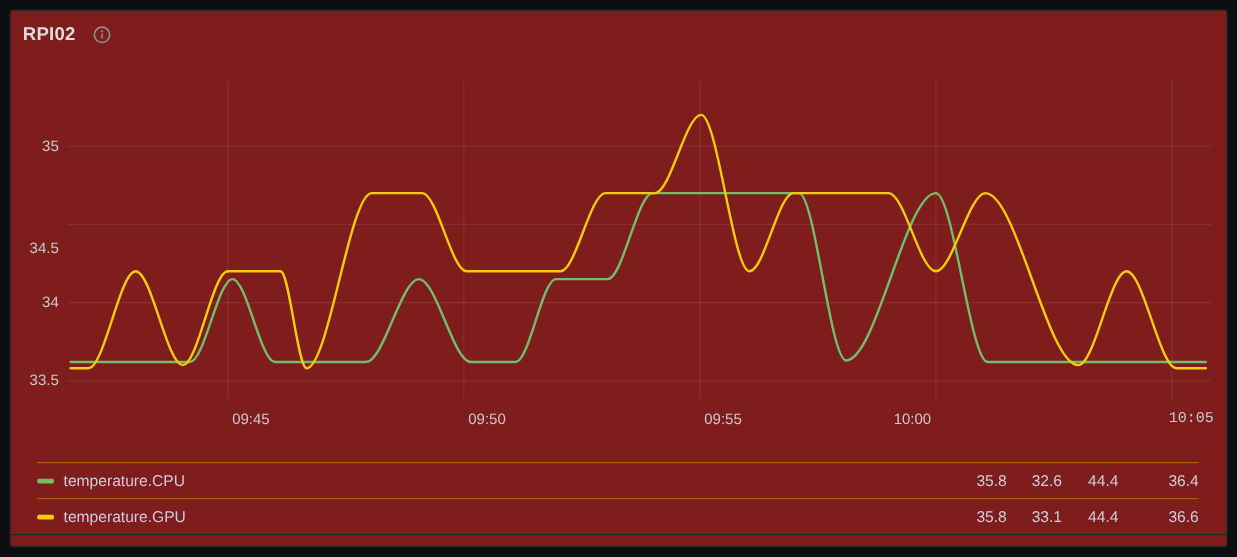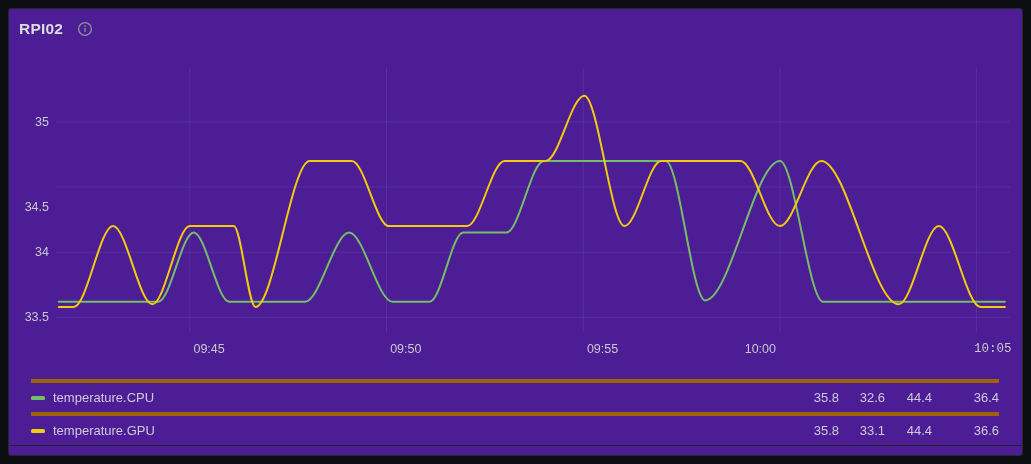--- a/index.html
+++ b/index.html
@@ -1,27 +1,27 @@
 <!DOCTYPE html>
 <html><head>
 <meta charset="utf-8">
 <style>
   html,body{margin:0;padding:0;background:#0d0e11;width:1031px;height:464px;overflow:hidden;
     font-family:"Liberation Sans",sans-serif;-webkit-font-smoothing:antialiased;}
-  #panel{position:absolute;left:8px;top:8px;width:1013px;height:446px;background:#4c1d95;
+  #panel{position:absolute;left:8px;top:8px;width:1013px;height:446px;background:#7f1d1d;
     border:1px solid #25282e;border-radius:3px;}
   #panel-header{position:absolute;left:10px;top:8px;height:24px;display:flex;align-items:center;gap:14px;}
   #panel-title{font-size:15.5px;font-weight:700;color:#dcddde;letter-spacing:.2px;cursor:pointer;}
   #info-ic{display:flex;align-items:center;color:#8e9196;}
   #plot-wrap{position:absolute;left:0;top:0;width:100%;height:100%;}
   #plot{position:absolute;left:47px;top:58px;width:954px;height:266px;}
   .ylab{position:absolute;left:0px;width:40px;text-align:right;font-size:12.5px;color:#c8c9ce;line-height:16px;}
   .xlab{position:absolute;width:70px;text-align:right;font-size:12.5px;color:#c8c9ce;line-height:16px;top:332px;}
   #legend{position:absolute;left:0;right:0;bottom:9px;padding:0 23px 0 22px;border-bottom:1px solid #222529;}
-  .lrow{display:flex;align-items:center;height:29px;border-top:4px solid #a16207;font-size:13px;color:#ccccdc;}
+  .lrow{display:flex;align-items:center;height:29px;border-top:1px solid #a16207;font-size:13px;color:#ccccdc;}
   .lrow.head{height:22px;border-top:none;font-weight:500;}
   .lspacer{flex:1;display:flex;align-items:center;min-width:0;}
   .swatch{width:14px;height:4px;border-radius:1.5px;margin-right:8px;flex:none;cursor:pointer;}
   .lname{cursor:pointer;}
   .cell{text-align:right;flex:none;}
   .c0{width:70px}.c1{width:46px}.c2{width:47px}.c3{width:67px}
   .hcell{color:#5b8fe8;cursor:pointer;}
 </style>
 </head>
 <body>

